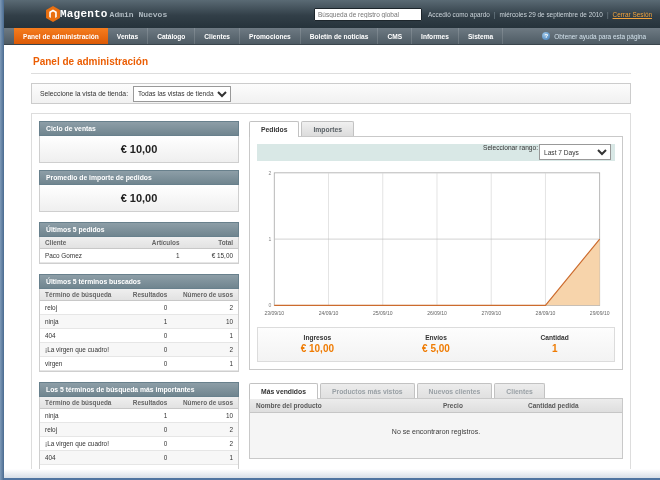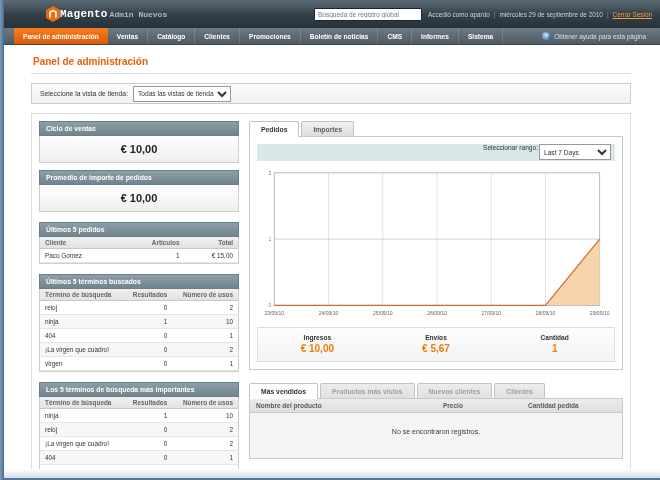--- a/index.html
+++ b/index.html
@@ -313,21 +313,21 @@
             </svg>
         </div>
 
         <div class="stats">
           <div class="stat">
             <div class="lbl">Ingresos</div>
             <div class="val">€ 10,00</div>
           </div>
           <div class="stat">
             <div class="lbl">Envíos</div>
-            <div class="val">€ 5,67</div>
+            <div class="val">€ 5,00</div>
           </div>
           <div class="stat">
             <div class="lbl">Cantidad</div>
             <div class="val">1</div>
           </div>
         </div>
       </div>
 
       <div class="tabs bottom-tabs">
         <div class="tab active">Más vendidos</div>

